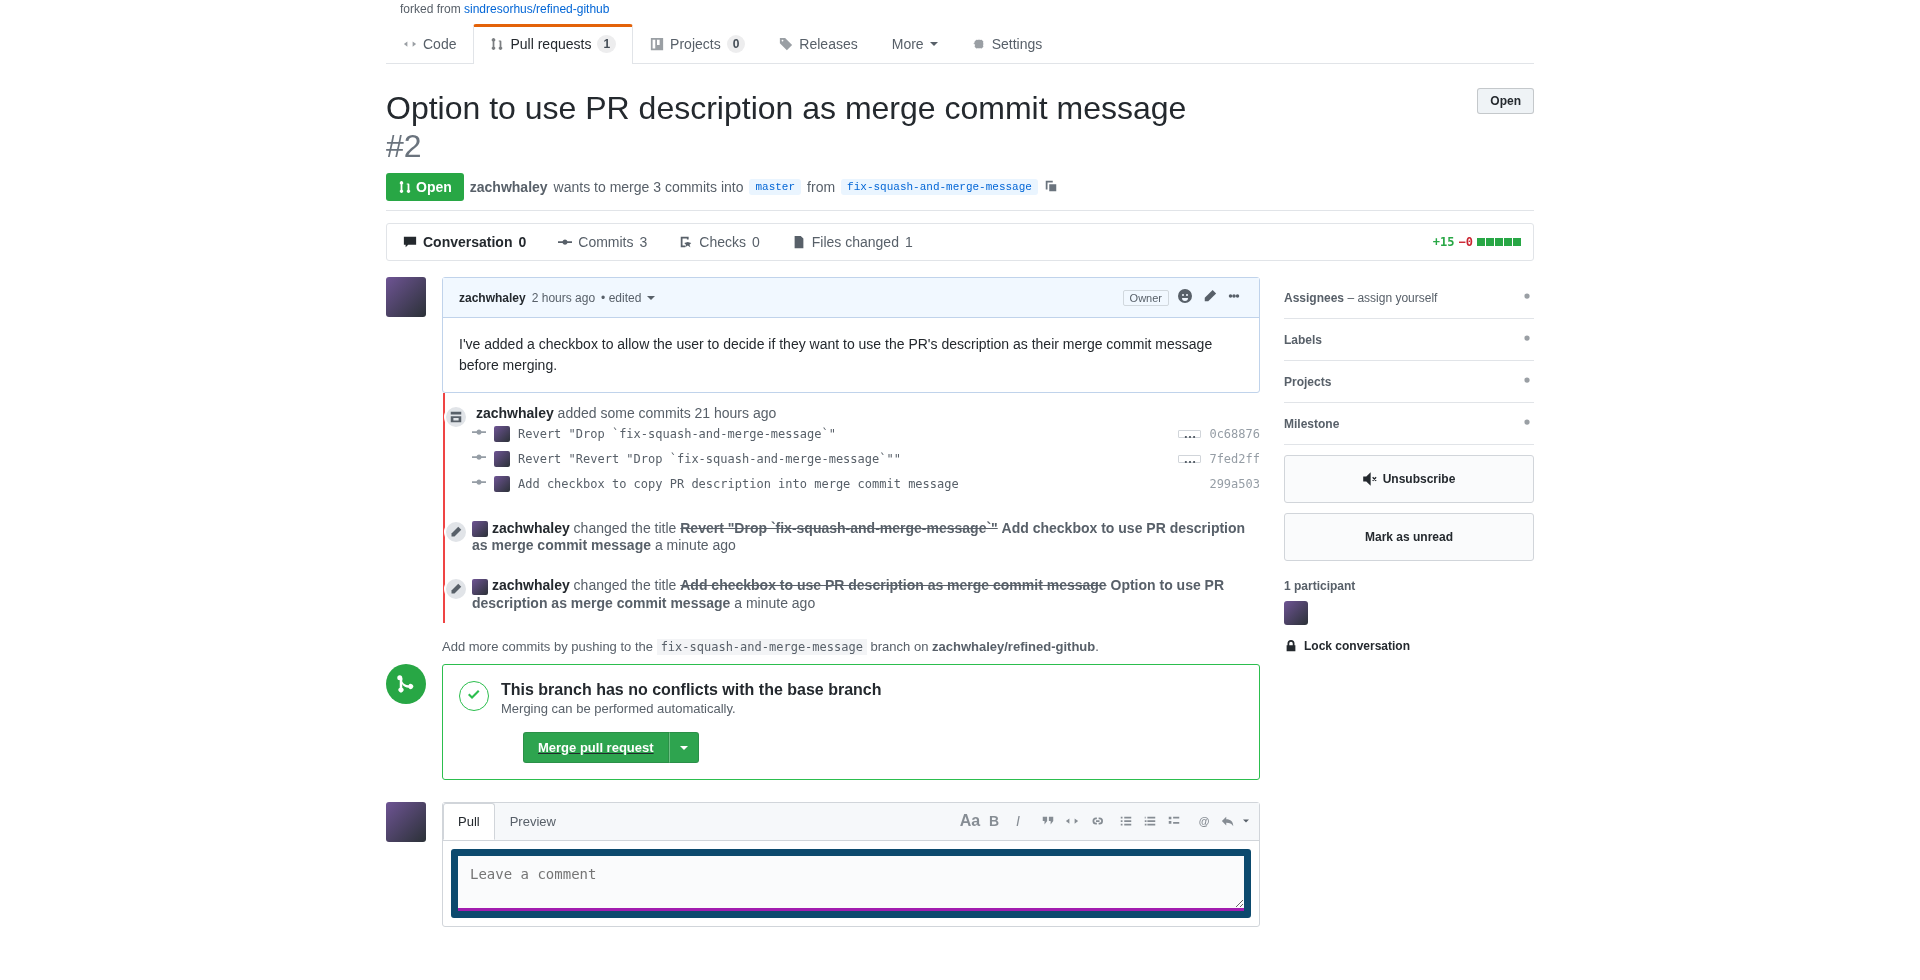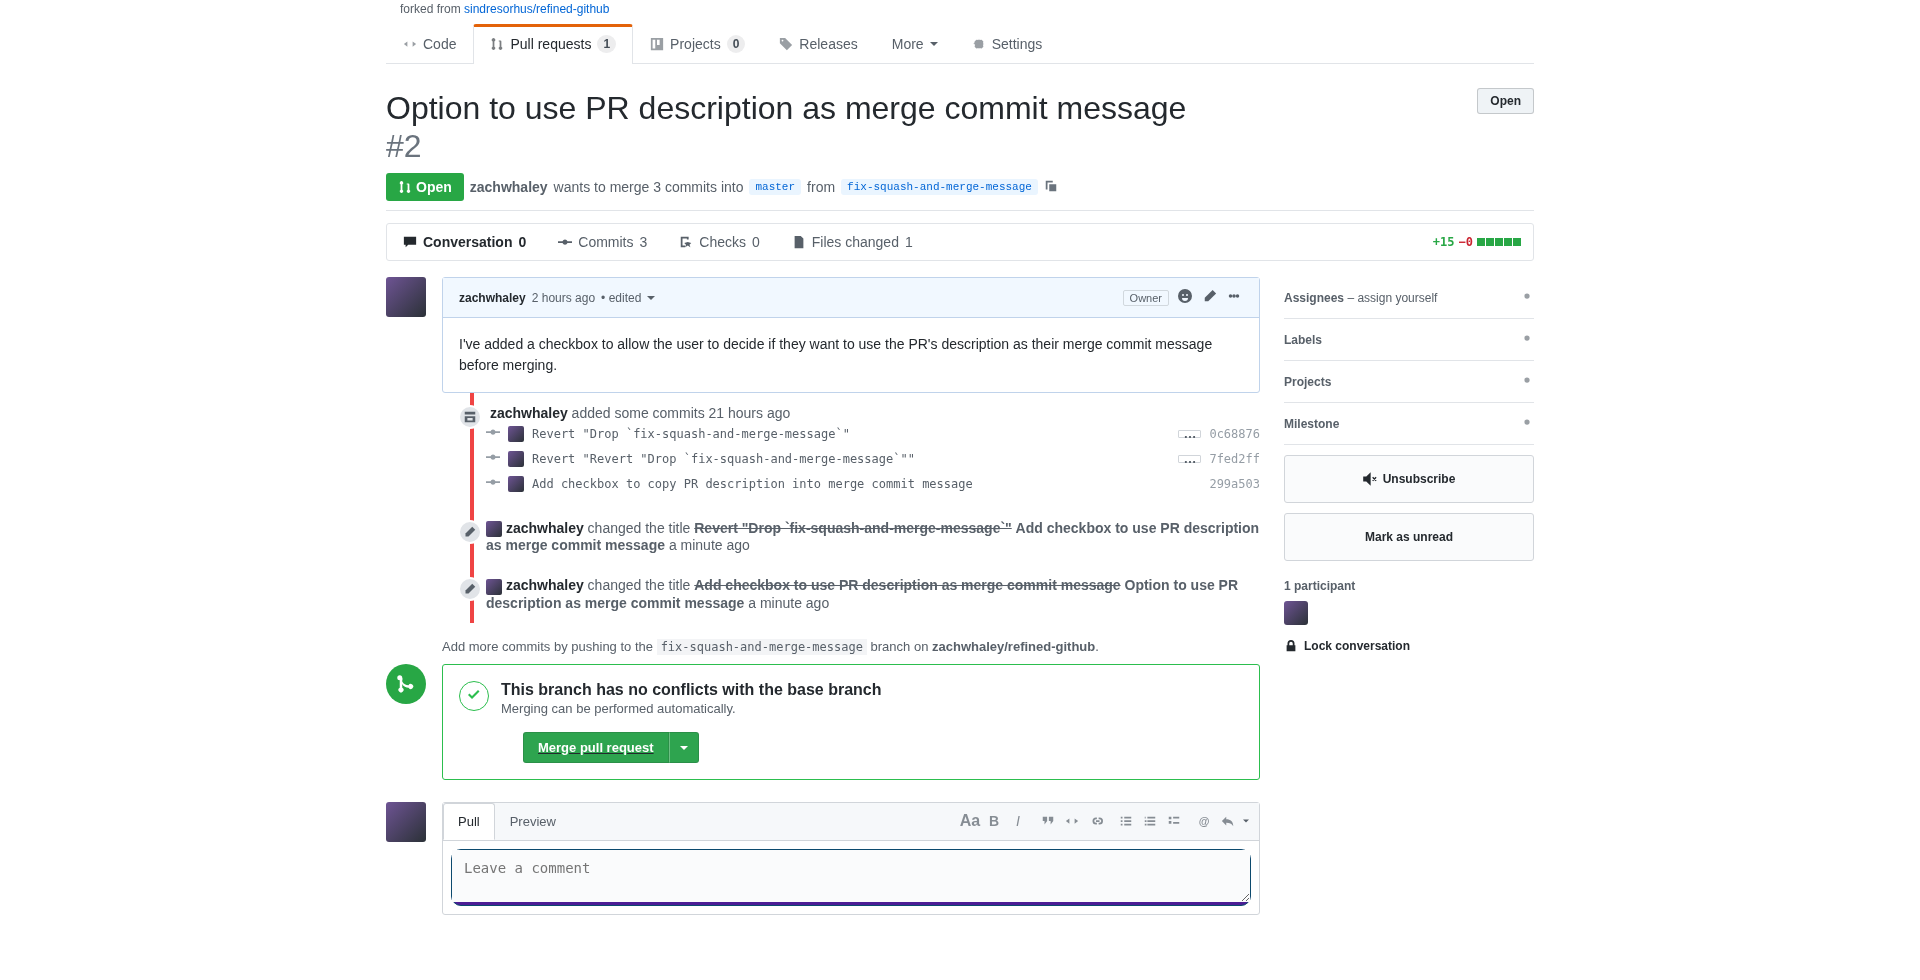--- a/index.html
+++ b/index.html
@@ -36,21 +36,21 @@
 .main-grid { display: grid; grid-template-columns: 1fr 250px; gap: 24px; margin-top: 16px; }
 .timeline-comment-wrapper { display: flex; gap: 16px; }
 .avatar { width: 40px; height: 40px; border-radius: 3px; background: linear-gradient(135deg, #6e5494, #2b3137); flex-shrink: 0; }
 .timeline-comment { flex: 1; border: 1px solid #c0d3eb; border-radius: 3px; }
 .comment-header { background: #f1f8ff; border-bottom: 1px solid #c0d3eb; padding: 8px 16px; display: flex; align-items: center; gap: 6px; font-size: 12px; color: #586069; }
 .comment-header .author { font-weight: 600; color: #24292e; }
 .comment-header-spacer { flex: 1; }
 .label-badge { border: 1px solid rgba(27,31,35,0.15); border-radius: 2px; padding: 1px 6px; font-size: 11px; color: #586069; }
 .header-action { color: #586069; cursor: pointer; padding: 2px; }
 .comment-body { padding: 16px; font-size: 14px; line-height: 1.5; }
-.timeline-items { margin-left: 84px; padding-left: 12px; border-left: 4px solid #ef4444; }
+.timeline-items { margin-left: 57px; padding-left: 27px; border-left: 2px solid #ef4444; }
 .timeline-item { position: relative; padding: 12px 0; color: #586069; font-size: 14px; }
 .timeline-badge { position: absolute; left: -28px; top: 12px; width: 24px; height: 24px; border-radius: 50%; background: #e1e4e8; border: 2px solid #fff; display: flex; align-items: center; justify-content: center; }
 .timeline-badge svg { fill: #586069; }
 .commit-row { display: flex; align-items: center; gap: 8px; padding: 4px 0; font-size: 13px; }
 .commit-row .tiny-avatar { width: 16px; height: 16px; border-radius: 2px; background: linear-gradient(135deg,#6e5494,#2b3137); }
 .commit-row .msg { font-family: SFMono-Regular, Consolas, monospace; font-size: 12px; color: #586069; flex: 1; }
 .commit-row .msg a { color: #586069; text-decoration: none; }
 .commit-row .sha { font-family: SFMono-Regular, Consolas, monospace; font-size: 12px; color: #959da5; }
 .commit-row .ellipsis { border: 1px solid #d1d5da; border-radius: 1px; padding: 0 4px; line-height: 6px; font-weight: 600; color: #586069; cursor: pointer; }
 .commit-icon { color: #959da5; }
@@ -74,21 +74,21 @@
 .comment-form-wrapper { display: flex; gap: 16px; margin-top: 22px; }
 .comment-form { flex: 1; border: 1px solid #d1d5da; border-radius: 3px; }
 .comment-tabs { display: flex; border-bottom: 1px solid #d1d5da; background: #f6f8fa; align-items: center; }
 .comment-tab { padding: 10px 14px; font-size: 13px; color: #586069; cursor: pointer; background: transparent; border: 1px solid transparent; }
 .comment-tab.active { background: #fff; color: #24292e; border: 1px solid #d1d5da; border-bottom-color: #fff; border-radius: 3px 3px 0 0; margin-bottom: -1px; }
 .toolbar { margin-left: auto; display: flex; gap: 12px; padding-right: 10px; color: #586069; }
 .toolbar-group { display: flex; gap: 6px; align-items: center; }
 .toolbar-btn { cursor: pointer; opacity: 0.7; width: 18px; height: 18px; display:inline-flex; align-items:center; justify-content:center; }
 .comment-textarea { width: 100%; min-height: 52px; border: none; padding: 10px 12px; resize: vertical; font-size: 14px; font-family: SFMono-Regular, Consolas, monospace; color: #586069; background: #fafbfc; }
 .textarea-wrap { padding: 8px; }
-.textarea-inner { border: 1px solid #0c4a6e; border-radius: 10px; background:#4c1d95; }
+.textarea-inner { border: 7px solid #0c4a6e; border-radius: 3px; background:#a21caf; }
 .sidebar { font-size: 12px; color: #586069; }
 .sidebar-block { border-bottom: 1px solid #e1e4e8; padding: 12px 0; }
 .sidebar-head { display: flex; justify-content: space-between; align-items: center; font-weight: 600; color: #586069; }
 .sidebar-head .gear { cursor: pointer; opacity: 0.6; }
 .sidebar-sub { margin-top: 4px; }
 .sidebar-sub a { color: #586069; text-decoration: none; }
 .sidebar-btn { display: flex; align-items: center; justify-content: center; gap: 6px; width: 100%; padding: 16px; font-size: 12px; background: #fafbfc; border: 1px solid #d1d5da; border-radius: 3px; color: #24292e; font-weight: 600; cursor: pointer; margin-top: 10px; }
 .participant-row { display: flex; gap: 4px; margin-top: 8px; }
 .participant-row .p-avatar { width: 24px; height: 24px; border-radius: 3px; background: linear-gradient(135deg,#6e5494,#2b3137); }
 .lock-row { display: flex; align-items: center; gap: 6px; font-weight: 600; color: #24292e; cursor: pointer; margin-top: 14px; }

